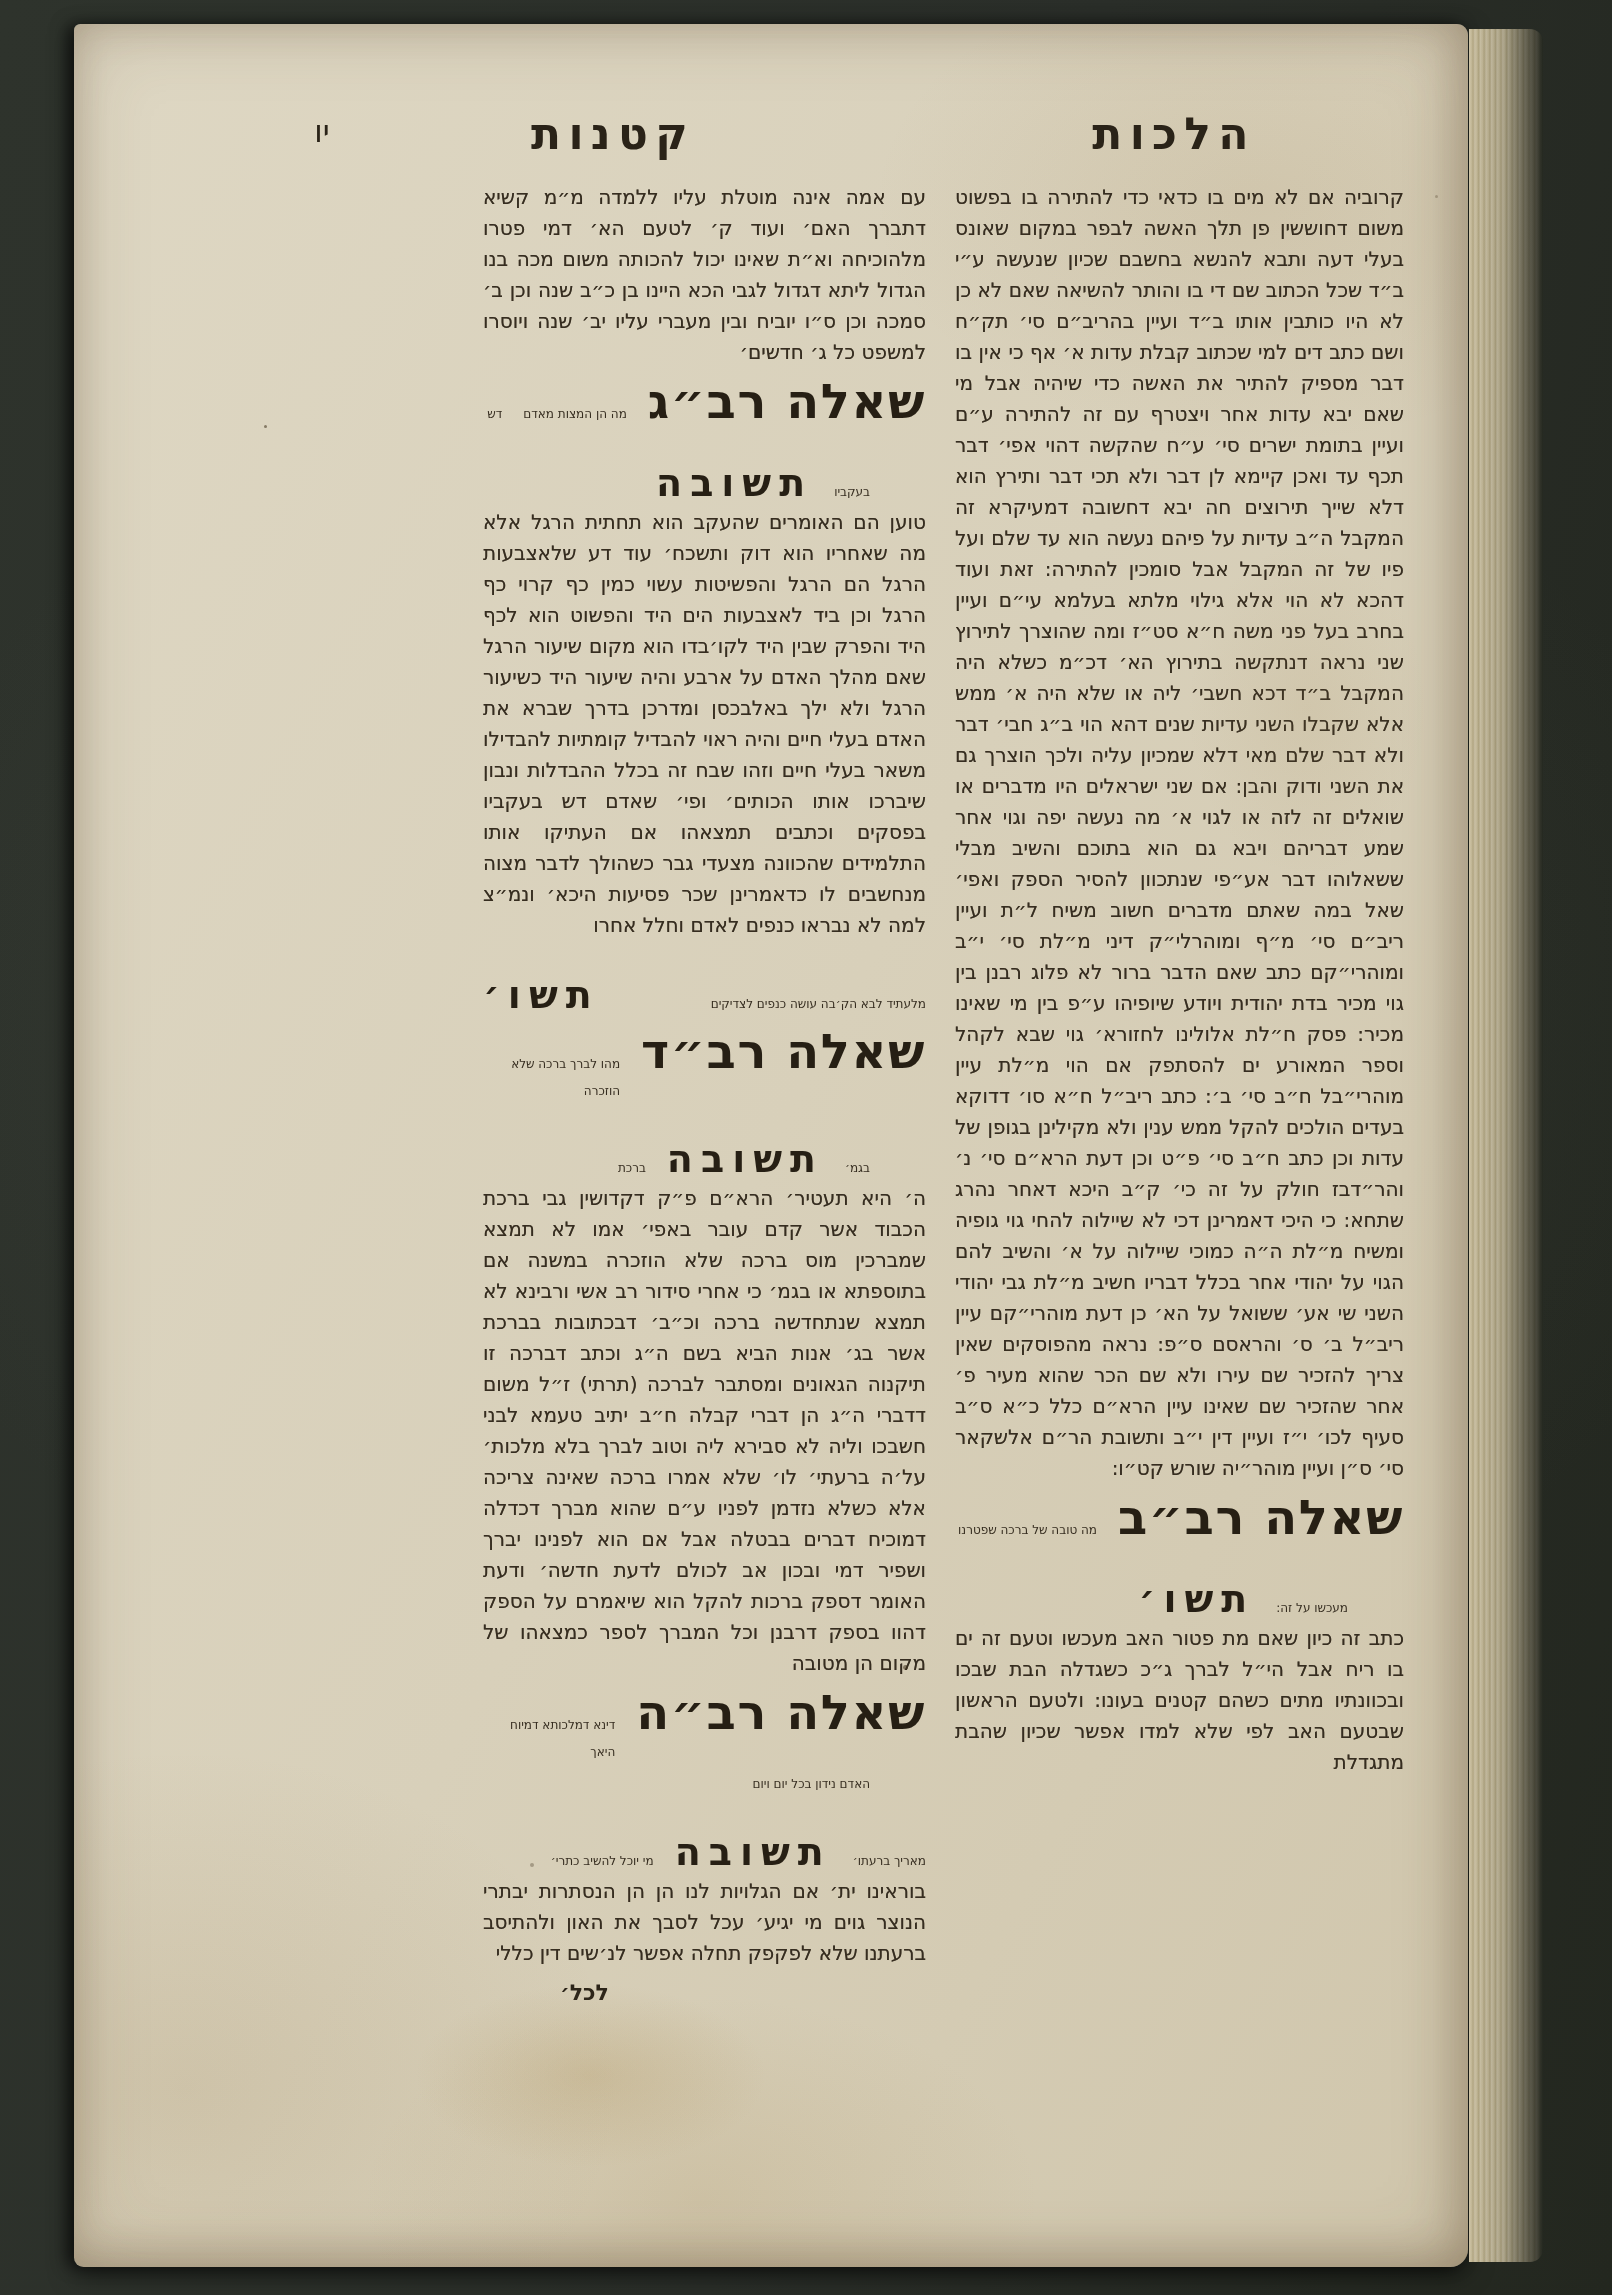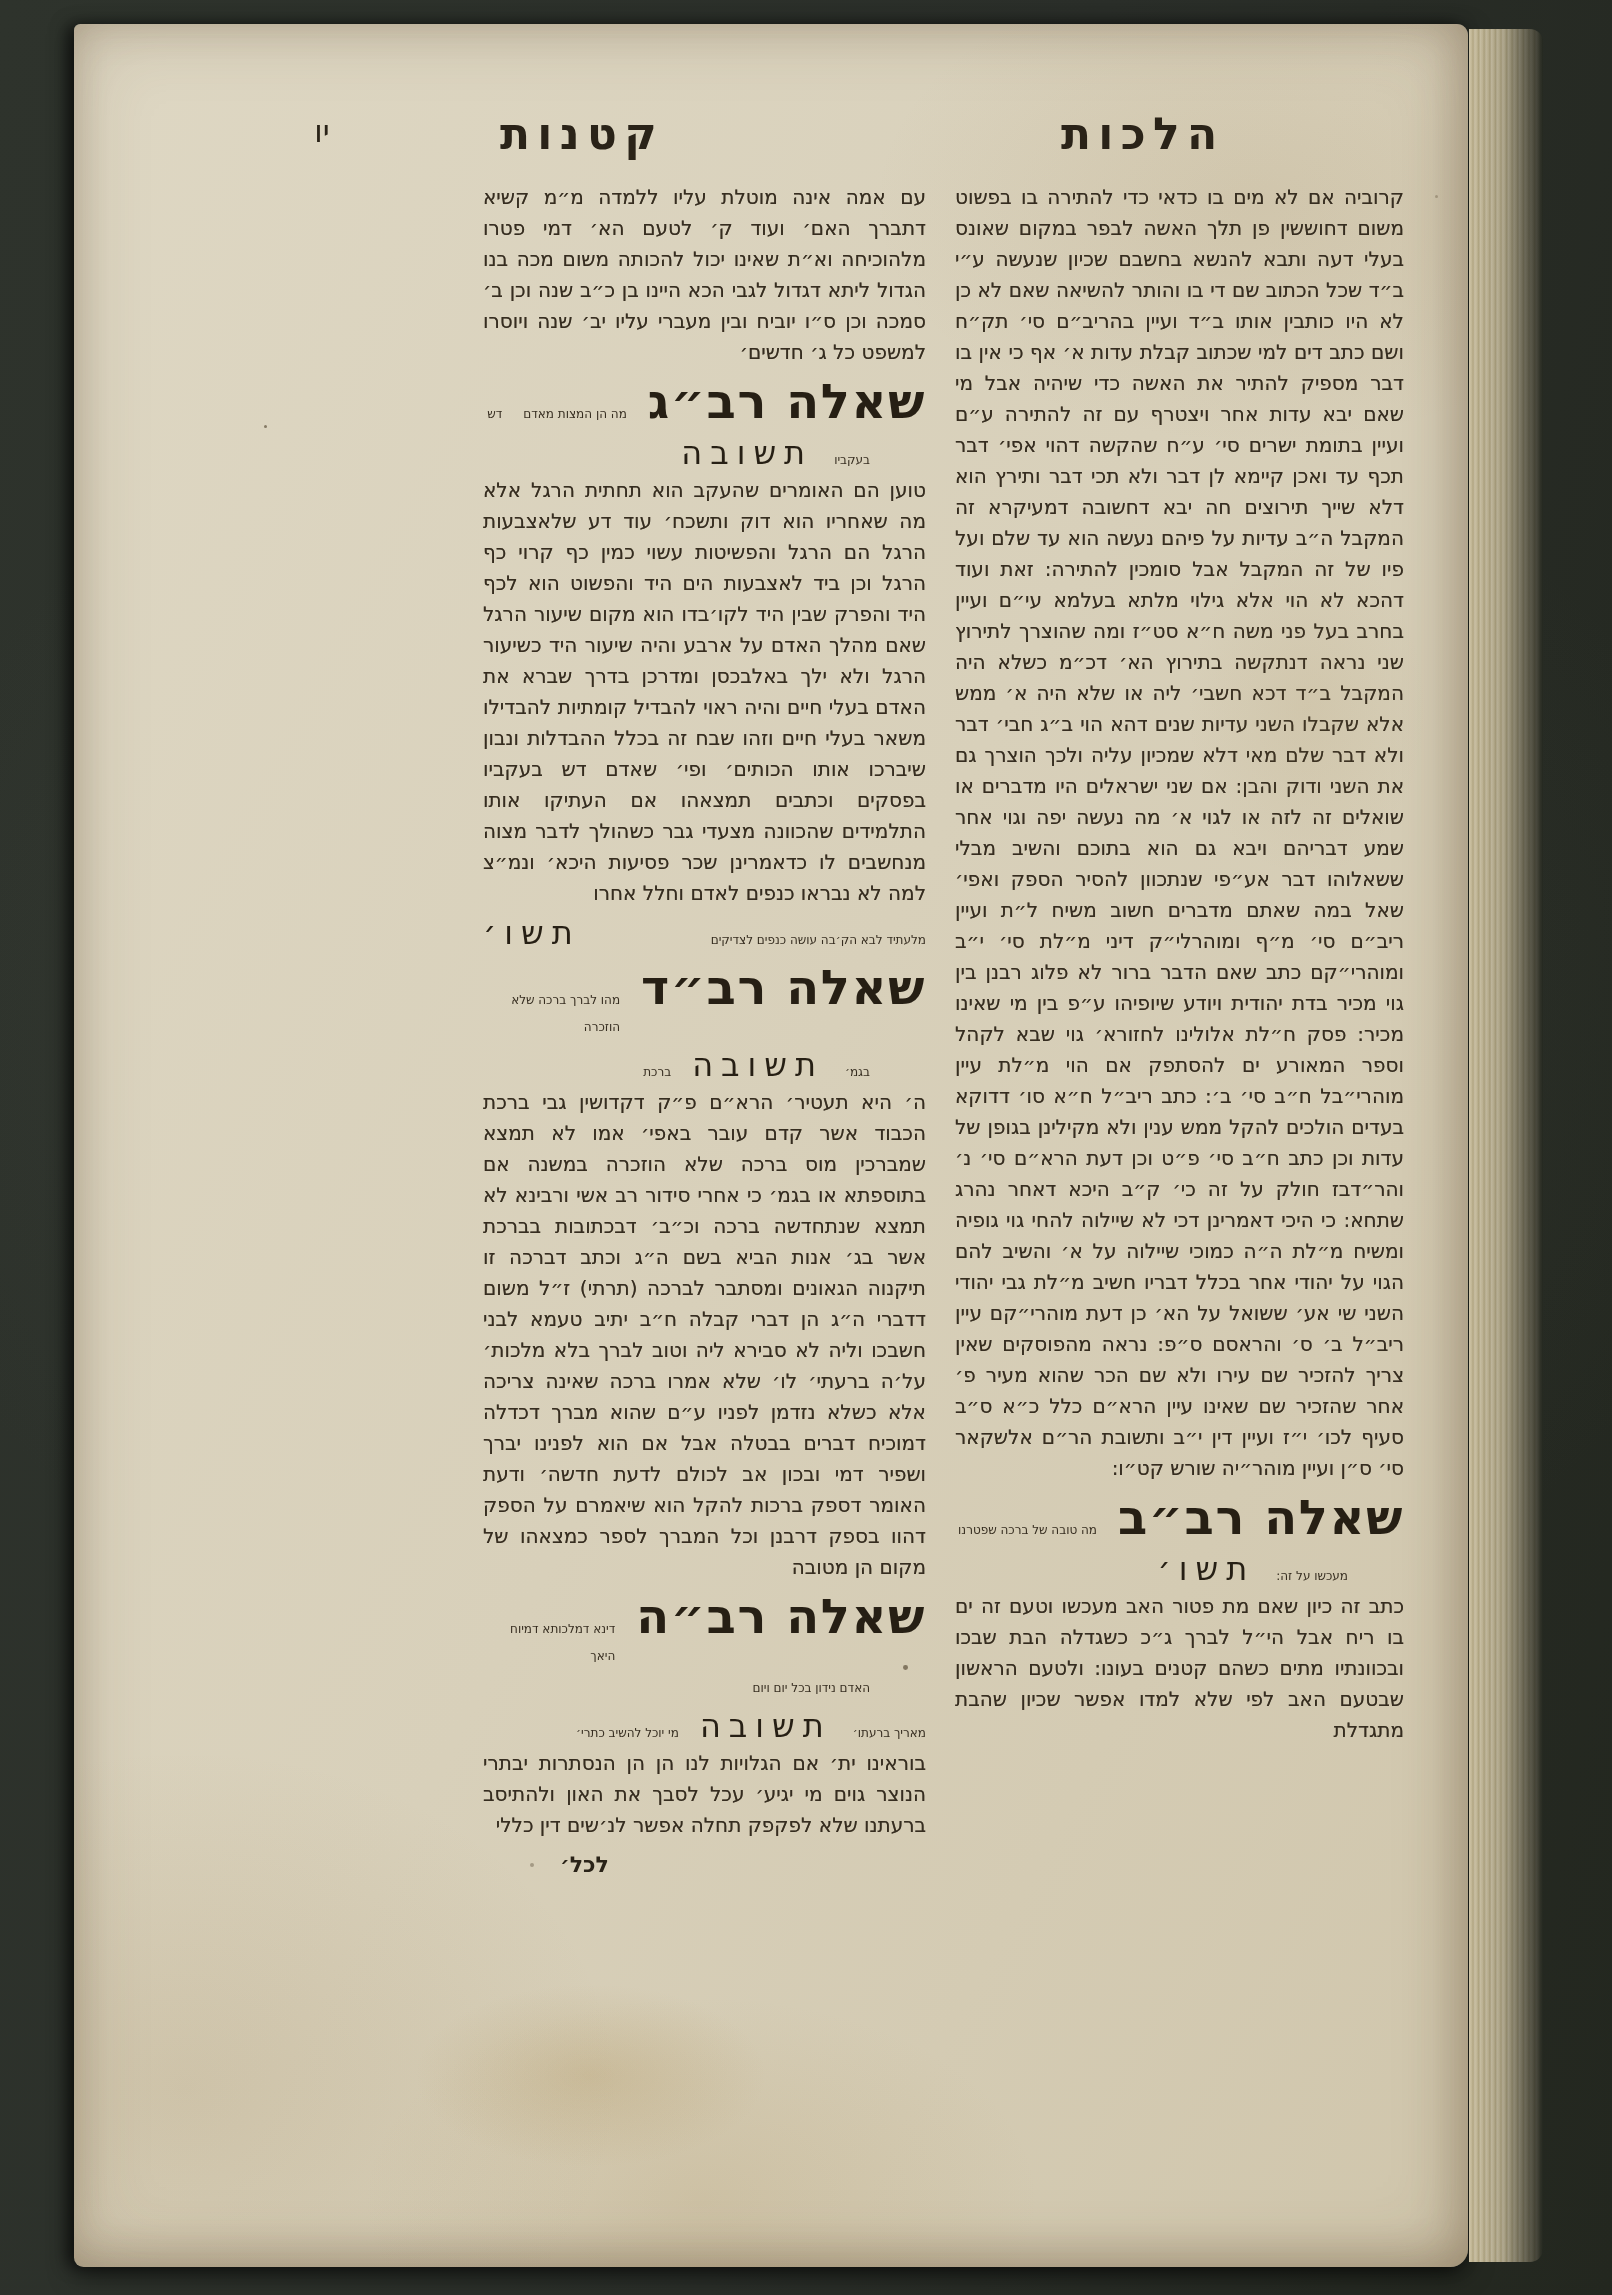--- a/index.html
+++ b/index.html
@@ -44,40 +44,40 @@
   .speck{width:4.8px;height:4.8px;border-radius:50%;background:rgba(62,47,26,.55);}
   .speck.s1{left:829px;top:1641px;}
   .speck.s2{left:190px;top:401px;width:3.2px;height:3.2px;}
   .speck.s3{left:456px;top:1839px;width:4px;height:4px;opacity:.6;}
   .speck.s4{left:1361px;top:171px;width:3.2px;height:3.2px;opacity:.5;}
 
   
   .runhead{position:absolute;top:84px;left:0;right:0;height:64px;}
   .htitle{
     position:absolute;font-size:44px;font-weight:700;letter-spacing:7.3px;
-    color:#2a2318;direction:rtl;text-align:left;
+    color:#2a2318;direction:rtl;text-align:center;
   }
   .htitle.right{left:987px;width:226px;}
   .htitle.left{left:426px;width:226px;}
   .folio{position:absolute;left:216px;top:4.8px;width:64px;font-size:31px;font-weight:400;
     color:#2a2318;text-align:center;direction:rtl;}
 
   
   .col{position:absolute;top:158px;direction:rtl;}
   .col-right{left:881px;width:449px;}
   .col-left{left:409px;width:443px;}
   p.body{
     margin:0 0 4.8px 0;font-size:20px;line-height:31px;text-align:justify;
     text-justify:inter-word;color:#362d20;
     text-shadow:0 0 0.5px rgba(54,45,32,.6);
   }
   .qrow{display:flex;direction:rtl;align-items:baseline;gap:21px;margin:4.8px 0 1.6px 0;}
   .qtitle{font-size:48px;font-weight:700;letter-spacing:1.6px;color:#261f14;white-space:nowrap;}
   .qlead{font-size:12px;line-height:27px;color:#362d20;}
-  .qanswer{font-size:32px;font-weight:400;letter-spacing:8px;color:#261f14;white-space:nowrap;}
+  .qanswer{font-size:38px;font-weight:700;letter-spacing:8px;color:#261f14;white-space:nowrap;margin-top:27px;}
   .qrow.indent{padding-right:56px;}
   .inline-answer{display:flex;direction:rtl;align-items:baseline;justify-content:space-between;gap:16px;margin:1.6px 0;}
   .catchword{font-size:22px;font-weight:700;direction:rtl;text-align:left;padding-left:77px;margin-top:11.3px;color:#2a2318;}
 </style>
 </head>
 <body>
 
 <div class="scan">
 
   <div class="paper">

